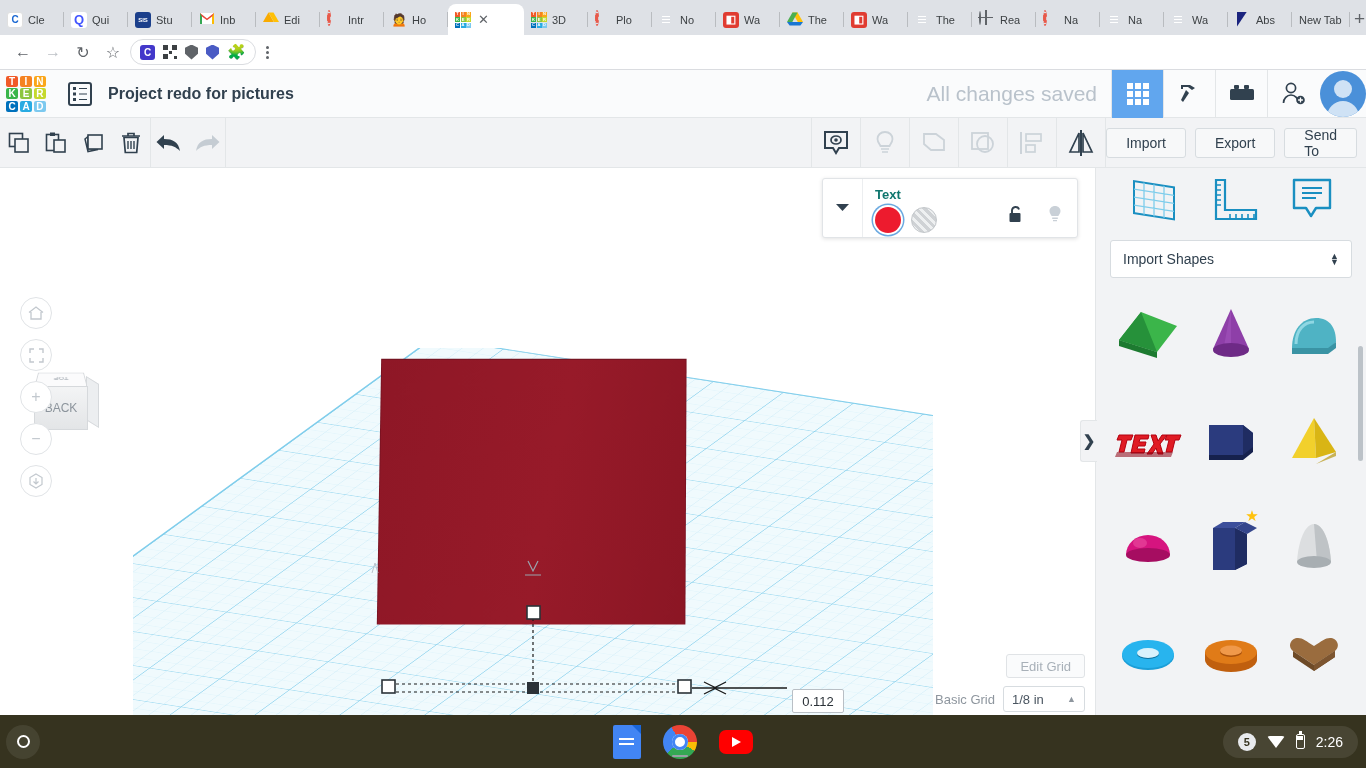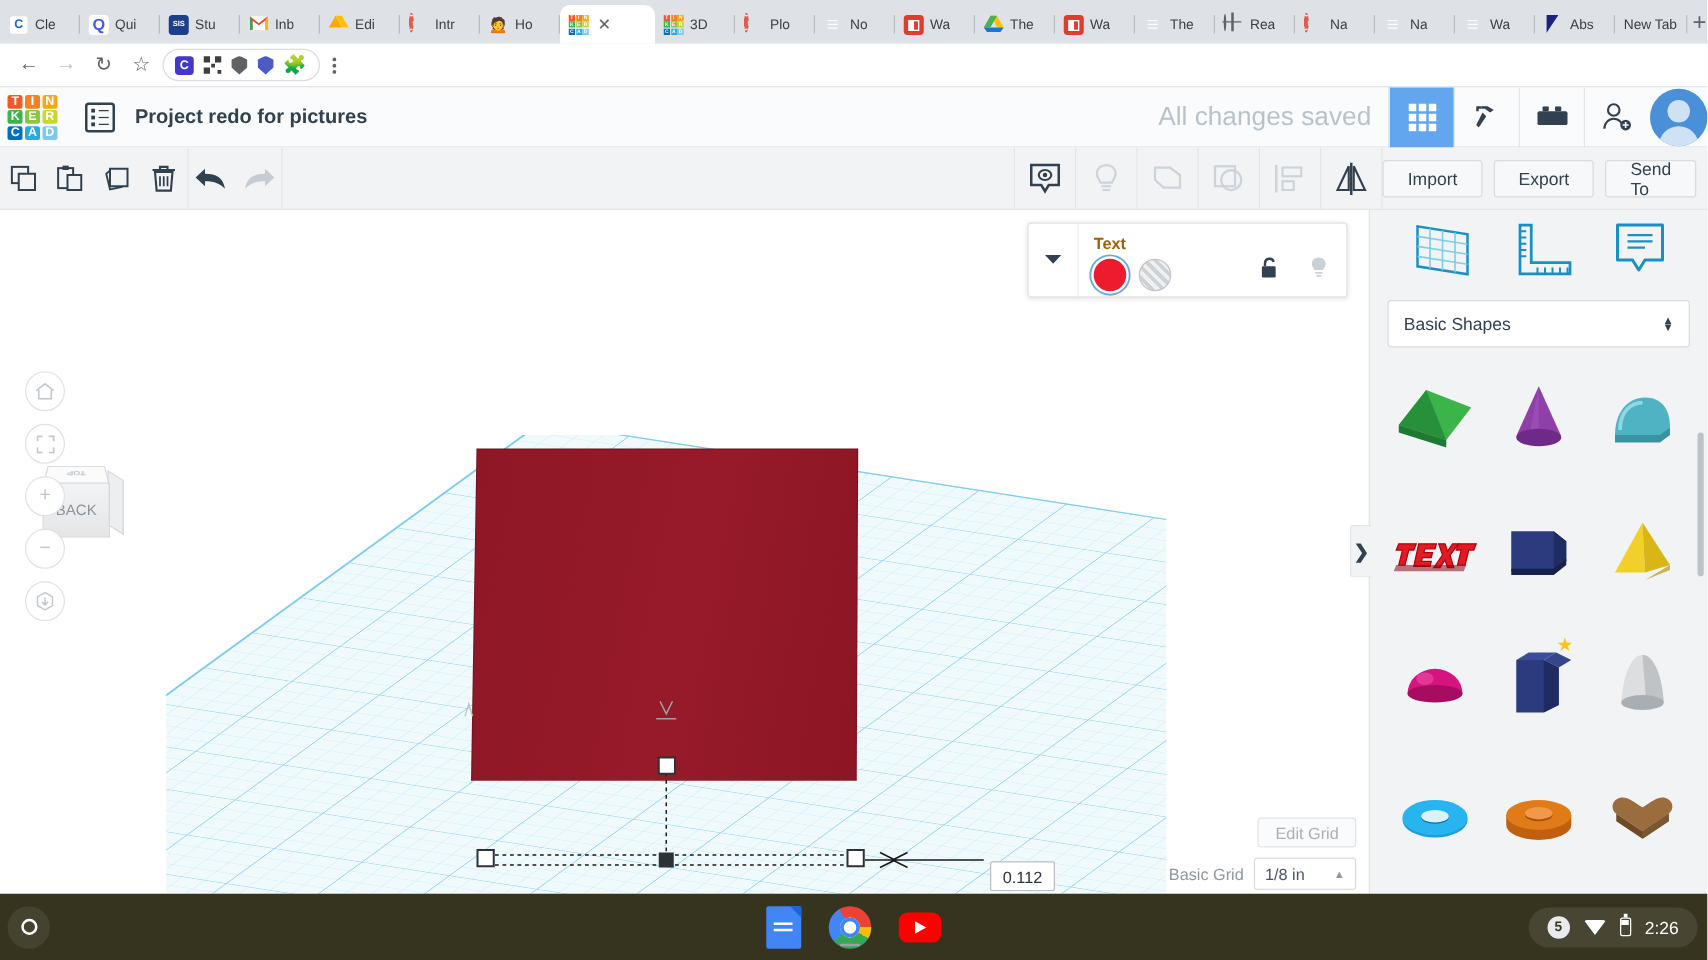--- a/index.html
+++ b/index.html
@@ -232,21 +232,21 @@
   
   .prop-panel {
     position:absolute; left:822px; top:178px; width:256px; height:60px;
     background:#fff; border:1px solid #e1e4e7; border-radius:3px;
     box-shadow:0 1px 4px rgba(0,0,0,.12); display:flex; align-items:stretch;
   }
   .pp-chev { width:40px; display:flex; align-items:center;
     justify-content:center; border-right:1px solid #eceef0;
     color:#31414f; font-size:11px; }
   .pp-body { flex:1; padding:8px 0 0 12px; position:relative; }
-  .pp-title { font-size:13px; font-weight:bold; color:#a16207; }
+  .pp-title { font-size:13px; font-weight:bold; color:#0f766e; }
   .pp-row { display:flex; align-items:center; gap:10px; margin-top:5px; }
   .sw-solid { width:26px; height:26px; border-radius:50%; background:#ed1b2e;
     box-shadow: 0 0 0 2px #fff, 0 0 0 3.5px #6aa9e0; }
   .sw-hole { width:26px; height:26px; border-radius:50%;
     background: repeating-linear-gradient(45deg,#cfd2d5 0 3px,#eef0f1 3px 6px);
     border:1px solid #c2c6ca; }
   .pp-right { position:absolute; right:14px; top:26px; display:flex; gap:22px; }
 
   
   .dim-box {
@@ -788,21 +788,21 @@
       </span>
       <span>
         <svg width="46" height="48" viewBox="0 0 46 48">
           <path d="M5 4h36v28H27l-5 8-5-8H5z" fill="none" stroke="#1a8fc1" stroke-width="2.4" stroke-linejoin="round"></path>
           <path d="M13 12h20M13 17h20M13 22h14" stroke="#1a8fc1" stroke-width="1.8"></path>
         </svg>
       </span>
     </div>
 
     <div class="rp-select">
-      <span>Basic Shapes</span>
+      <span>Import Shapes</span>
       <span style="display:flex;flex-direction:column;line-height:6px;font-size:9px;color:#31414f;">
           <span>▲</span>
           <span>▼</span>
         </span>
     </div>
 
     <div class="shapes-grid">
 
       <div class="shape-cell">
         <svg width="74" height="56" viewBox="0 0 74 56">

